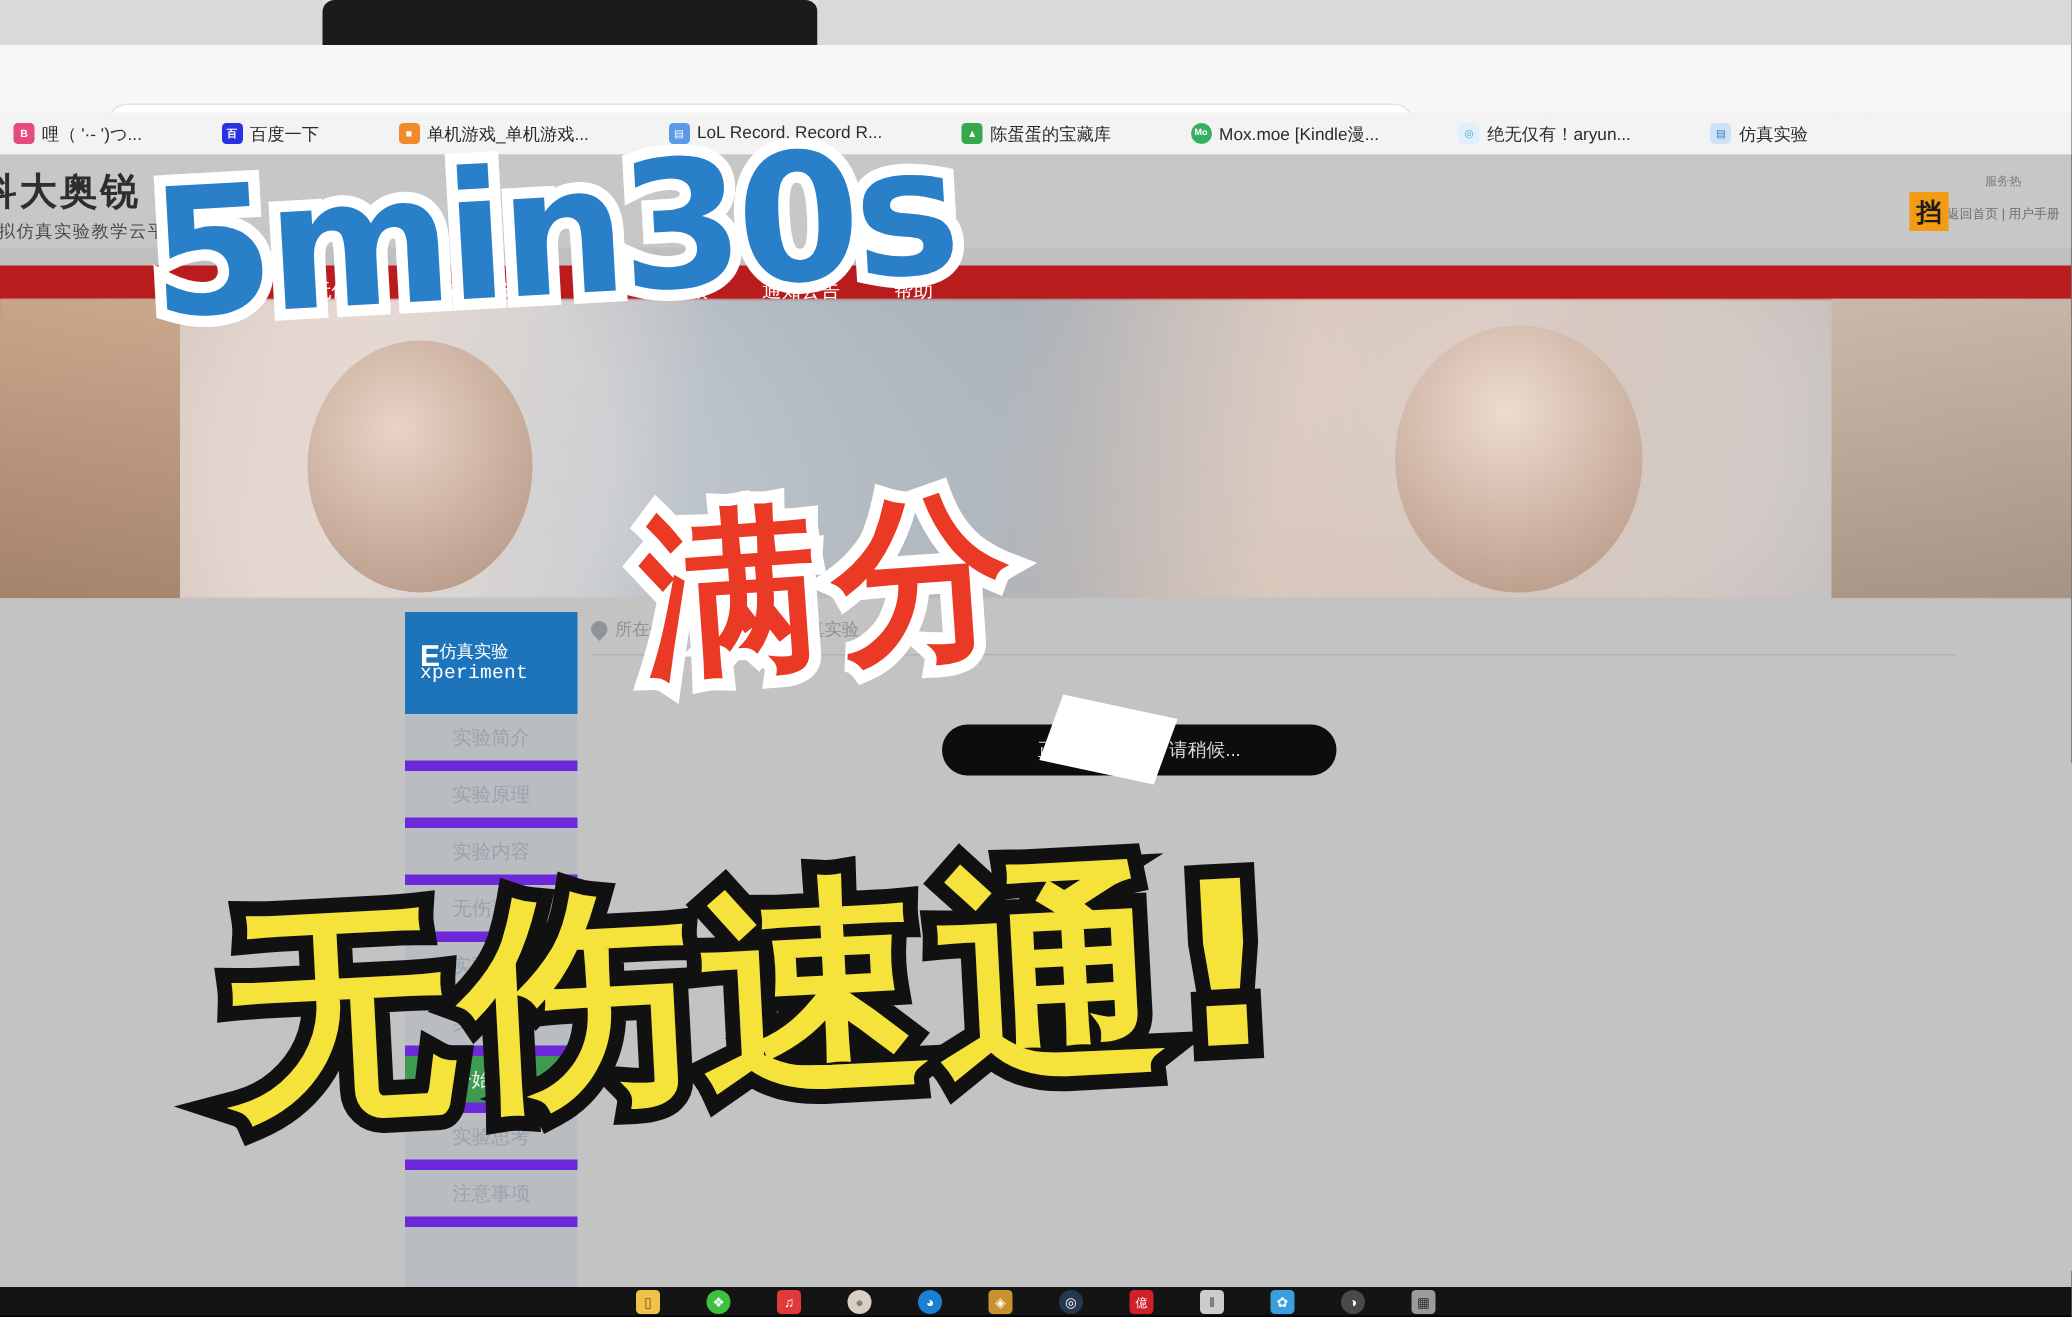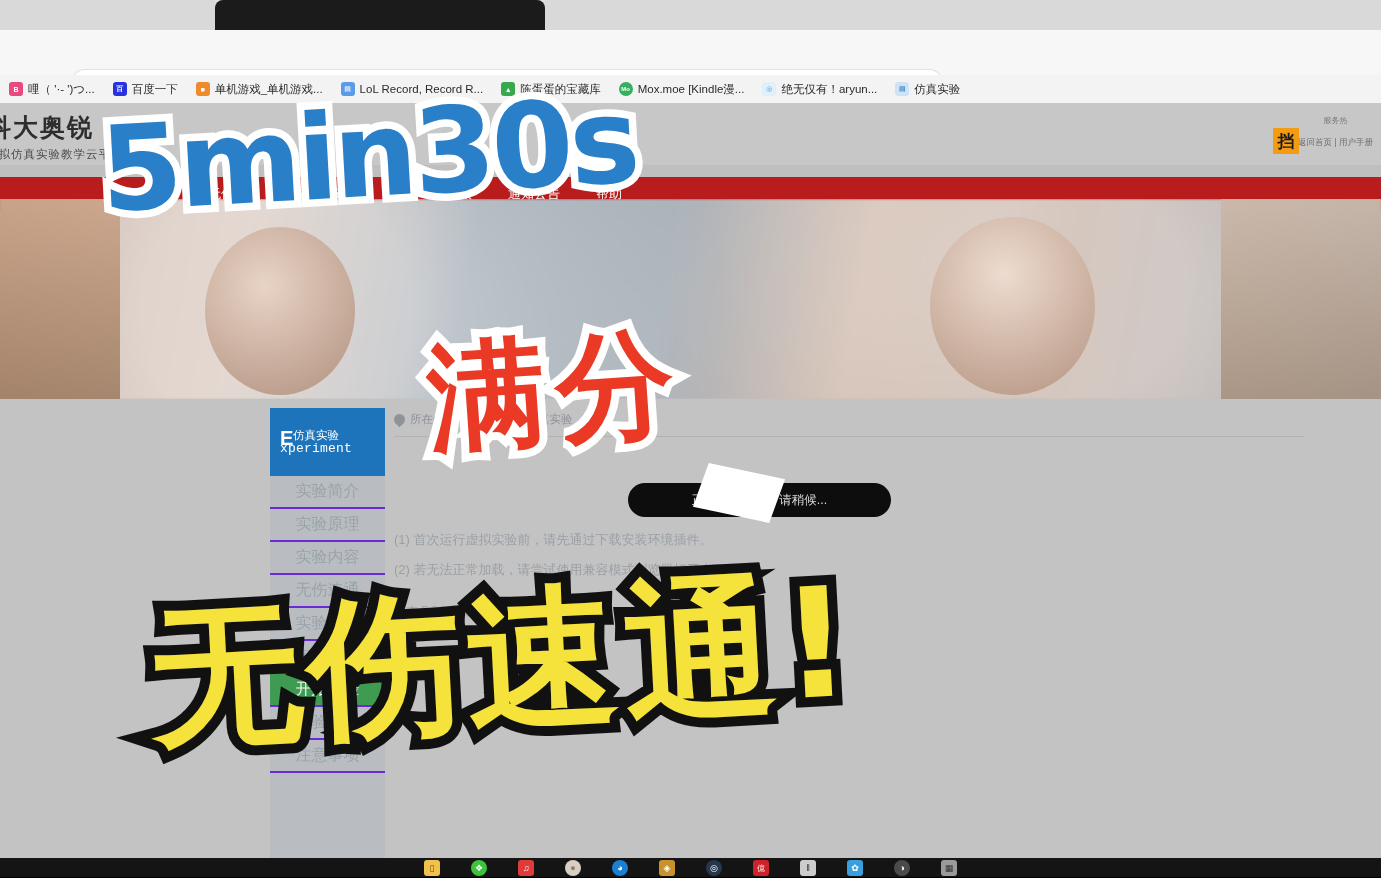--- a/index.html
+++ b/index.html
@@ -32,21 +32,21 @@
   .warn-tri::after{content:"!";position:absolute;left:-2px;top:1px;font-size:7px;color:#fff;font-weight:bold;}
   .omni-warn-text{font-size:12.5px;color:#1f1f1f;white-space:nowrap;}
   .omni-div{width:1px;height:15px;background:#c9c9c9;margin:0 11px;}
   .omni-url{font-size:12.5px;color:#3b3b3b;white-space:nowrap;letter-spacing:-.1px;}
 
   .toolicons{position:absolute;left:948px;top:40px;height:26px;display:flex;align-items:center;gap:0px;}
   .ti{width:34px;height:26px;display:flex;align-items:center;justify-content:center;font-size:14px;color:#4a4a4a;}
   .ti svg{display:block;}
   .ti-sep{width:1px;height:17px;background:#cfcfcf;margin:0 5px;}
 
-  .bookmarks{position:absolute;left:0;top:75px;width:1381px;height:28px;background:#f3f3f3;display:flex;align-items:center;}
+  .bookmarks{position:absolute;left:0;top:75px;width:1381px;height:28px;background:#f3f3f3;display:flex;align-items:center;gap:35px;}
   .bm{display:flex;align-items:center;gap:5px;padding:0 9px;height:22px;white-space:nowrap;}
   .bm-label{font-size:11.5px;color:#2b2b2b;}
   .bm-ico{width:14px;height:14px;border-radius:3px;flex:0 0 14px;display:flex;align-items:center;justify-content:center;font-size:7px;color:#fff;font-weight:bold;}
 
   
   .page{position:absolute;left:0;top:103px;width:1381px;height:755px;background:#bfbfbf;overflow:hidden;z-index:4;}
 
   .site-head{position:absolute;left:0;top:0;width:1381px;height:62px;background:#c7c7c7;}
   .logo-wrap{position:absolute;left:-14px;top:8px;}
   .logo-cn{font-family:"DejaVu Serif","Liberation Serif",serif;font-size:25px;font-weight:bold;color:#2e2e2e;letter-spacing:2px;}
@@ -79,21 +79,21 @@
   .shelf2{position:absolute;right:0;top:0;width:160px;height:200px;background:linear-gradient(#cbb7a6,#a48c78);opacity:.8;}
 
   .content{position:absolute;left:0;top:296px;width:1381px;height:459px;background:#c3c3c3;}
 
   .sidebar{position:absolute;left:270px;top:9px;width:115px;height:450px;background:#b9bdc2;}
   .sb-head{height:68px;background:#1d74bb;display:flex;align-items:center;padding-left:10px;}
   .sb-head-txt{color:#fff;}
   .sb-h1{font-size:11.5px;line-height:13px;margin-left:13px;}
   .sb-h2{font-size:13px;line-height:14px;letter-spacing:.2px;font-family:Liberation Mono, monospace;}
   .sb-e{position:absolute;font-size:20px;font-weight:600;margin-top:-2px;}
-  .sb-item{height:31px;display:flex;align-items:center;justify-content:center;font-size:16px;color:#9aa3ab;border-bottom:2px solid #6d28d9;}
+  .sb-item{height:31px;display:flex;align-items:center;justify-content:center;font-size:13px;color:#9aa3ab;border-bottom:7px solid #6d28d9;}
   .sb-item.green{background:#3f9a52;color:#eaf6ec;}
 
   .panel{position:absolute;left:394px;top:9px;width:910px;height:450px;}
   .crumb{display:flex;align-items:center;gap:5px;height:22px;border-bottom:1px solid #b2b2b2;padding-bottom:6px;}
   .pin{width:11px;height:11px;border-radius:50% 50% 50% 0;transform:rotate(-45deg);background:#8f9499;}
   .crumb-txt{font-size:11.5px;color:#8d9298;}
   .body-txt{margin-top:88px;}
   .p-line{font-size:13px;color:#9ba0a6;line-height:30px;white-space:nowrap;}
   .vals{font-size:12px;color:#9ba0a6;margin-top:18px;}
 
@@ -320,25 +320,20 @@
       <div class="sb-item">实验报告</div>
       <div class="sb-item green">开始实验</div>
       <div class="sb-item">实验思考</div>
       <div class="sb-item">注意事项</div>
     </div>
 
     <div class="panel">
       <div class="crumb">
         <span class="pin"></span>
         <span class="crumb-txt">所在位置：实验中心 &gt; 仿真实验</span>
-      </div>
-      <div class="body-txt">
-        <div class="p-line">(1) 首次运行虚拟实验前，请先通过下载安装环境插件。</div>
-        <div class="p-line">(2) 若无法正常加载，请尝试使用兼容模式浏览器打开本页。</div>
-        <div class="vals">版本 5.0  |  浏览器(IE) 9.0</div>
       </div>
     </div>
 
   </div>
 </div>
 
 <div class="toast">
   <span class="toast-txt">正在打开实验，请稍候...</span>
 </div>
 

